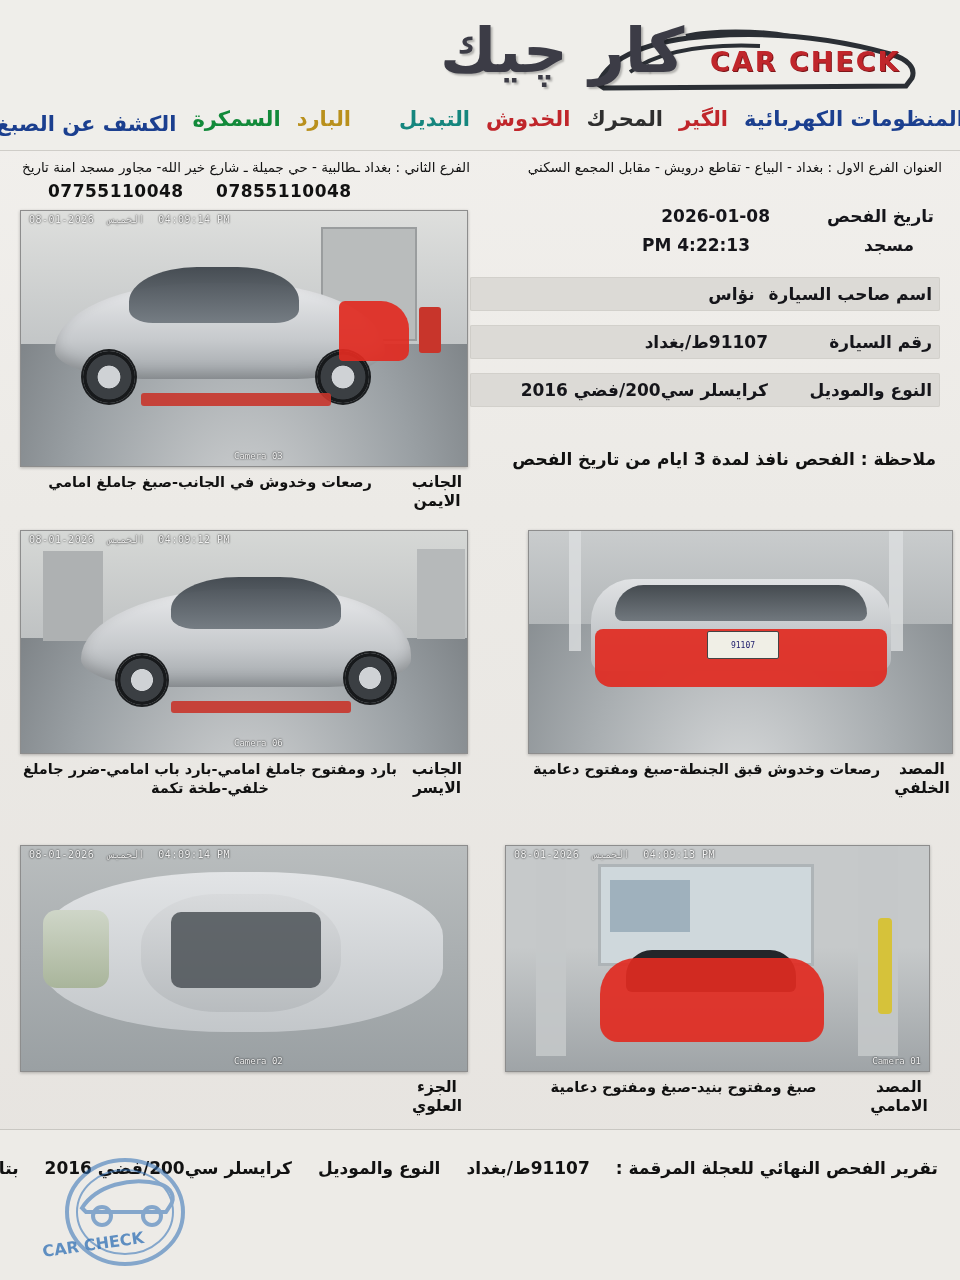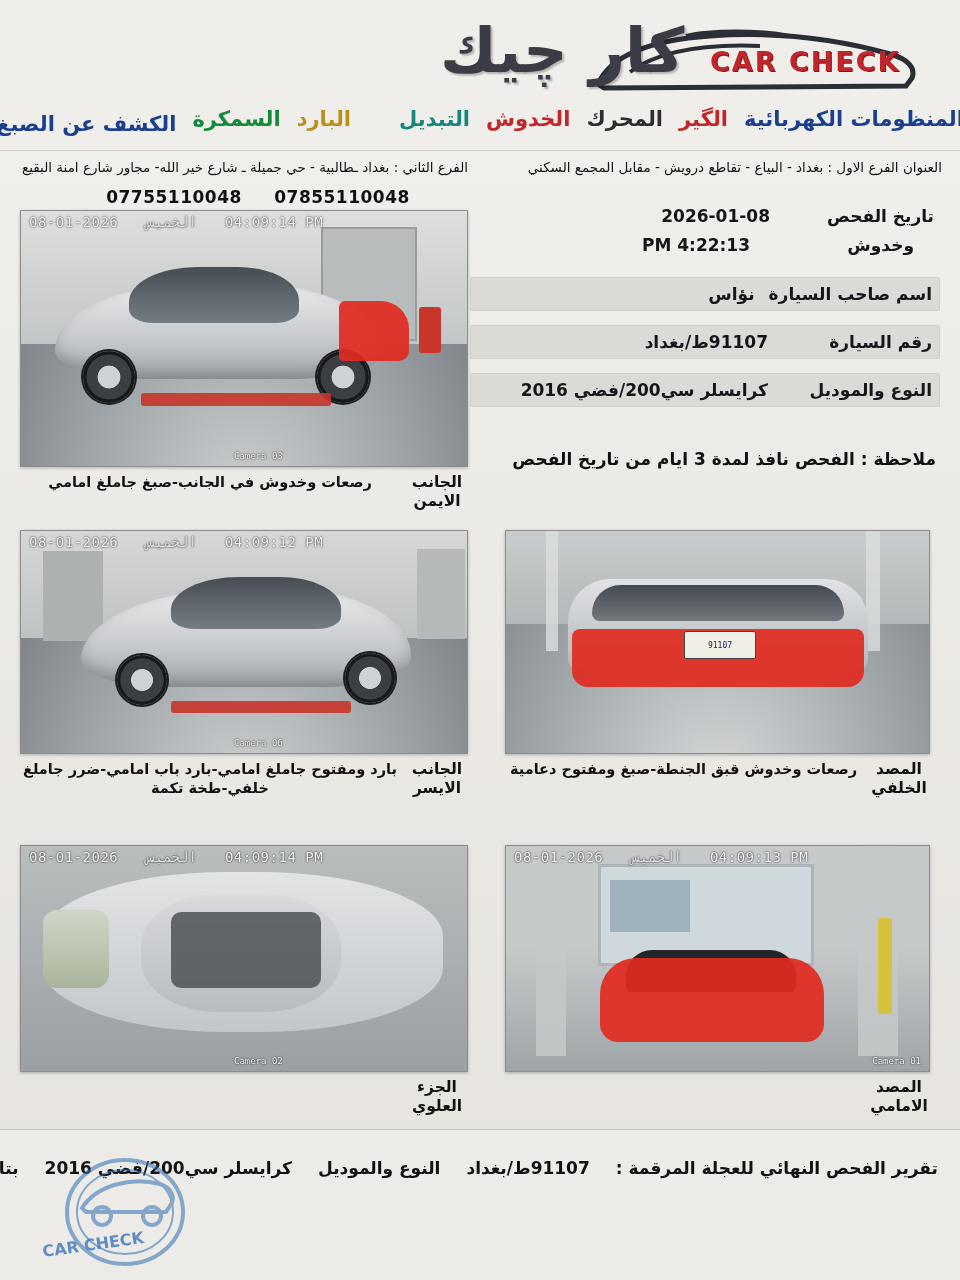--- a/index.html
+++ b/index.html
@@ -73,22 +73,22 @@
     font-family:"DejaVu Sans", sans-serif;
   }
   .addr-right{
     position:absolute;right:18px;top:8px;text-align:right;
   }
   .addr-left{
     position:absolute;left:22px;top:8px;text-align:left;direction:rtl;
   }
   .addr-line{font-size:13.5px;color:#111;white-space:nowrap;}
   .phones{
-    margin-top:12px;font-size:17px;font-weight:bold;color:#111;
-    letter-spacing:.5px;direction:ltr;text-align:center;
+    margin-top:6px;font-size:17px;font-weight:bold;color:#111;
+    letter-spacing:.5px;direction:ltr;text-align:left;
   }
   .phones span{margin-inline-start:26px;}
 
   
   .info{
     position:absolute;left:470px;top:206px;width:470px;
     direction:rtl;font-family:"DejaVu Sans", sans-serif;
   }
   .info-row{
     display:flex;flex-direction:row;align-items:center;
@@ -120,23 +120,23 @@
   .photo{
     position:relative;
     border:1px solid #8d8d8d;
     background:#6f7276;
     overflow:hidden;
     box-shadow:0 1px 3px rgba(0,0,0,.25);
   }
   .ts{
     position:absolute;top:3px;left:8px;
     font-family:"DejaVu Sans Mono", monospace;
-    font-size:14px;color:#f1f1f1;letter-spacing:.5px;
+    font-size:10px;color:#f1f1f1;letter-spacing:.5px;
     text-shadow:0 0 2px #000;
-    direction:ltr;display:flex;gap:28px;
+    direction:ltr;display:flex;gap:14px;
   }
   .ts .mid{color:#e3e3e3;}
   .cam{
     position:absolute;bottom:5px;left:50%;
     transform:translateX(-10px);
     font-family:"DejaVu Sans Mono", monospace;
     font-size:9px;color:#efefef;text-shadow:0 0 2px #000;direction:ltr;
   }
   .caption{
     display:flex;flex-direction:row;align-items:flex-start;
@@ -235,35 +235,35 @@
       <span class="hs hs-7">الگير</span>
       <span class="hs hs-8">المنظومات الكهربائية</span>
     </div>
   </div>
 
   <div class="addr">
     <div class="addr-right">
       <div class="addr-line">العنوان  الفرع الاول : بغداد - البياع - تقاطع درويش - مقابل المجمع السكني</div>
     </div>
     <div class="addr-left">
-      <div class="addr-line">الفرع الثاني : بغداد ـطالبية - حي جميلة ـ شارع خير الله- مجاور شارع امنة البقيع</div>
+      <div class="addr-line">الفرع الثاني : بغداد ـطالبية - حي جميلة ـ شارع خير الله- مجاور مسجد امنة تاريخ</div>
       <div class="phones">
         <span>07755110048</span>
         <span>07855110048</span>
       </div>
     </div>
   </div>
 
   <div class="info">
     <div class="info-row">
       <span class="info-label">تاريخ الفحص</span>
       <span class="info-value">2026-01-08</span>
     </div>
     <div class="info-row" style="padding-right:26px;margin-bottom:22px;">
-      <span class="info-label">وخدوش</span>
+      <span class="info-label">مسجد</span>
       <span class="info-value">4:22:13 PM</span>
     </div>
     <div class="info-row boxed">
       <span class="info-label">اسم صاحب السيارة</span>
       <span class="info-value">نؤاس</span>
     </div>
     <div class="info-row boxed">
       <span class="info-label">رقم السيارة</span>
       <span class="info-value">91107ط/بغداد</span>
     </div>
@@ -321,21 +321,21 @@
         <div class="cam">Camera 06</div>
       </div>
       <div class="caption">
         <div class="cap-title">الجانب
 الايسر</div>
         <div class="cap-desc">بارد ومفتوح جاملغ امامي-بارد باب امامي-ضرر جاملغ
 خلفي-طخة تكمة</div>
       </div>
     </div>
 
-    <div class="cell" style="left:505px;top:330px;width:425px;">
+    <div class="cell" style="left:528px;top:330px;width:425px;">
       <div class="photo" style="height:222px;">
         <div class="floor" style="background:radial-gradient(ellipse at 50% 115%, #d6d8d9 0%, #a9aeb1 50%, #7b8185 100%);"></div>
         <div class="wall" style="height:42%;background:linear-gradient(180deg,#c9cccd,#b3b7b9);"></div>
         <div style="position:absolute;left:40px;top:0;width:12px;height:120px;background:#dcdfe0;opacity:.8;"></div>
         <div style="position:absolute;left:360px;top:0;width:14px;height:120px;background:#dcdfe0;opacity:.8;"></div>
         <div style="position:absolute;left:62px;top:48px;width:300px;height:92px;border-radius:42px 42px 12px 12px;background:linear-gradient(180deg,#e0e2e4,#b3b7ba);"></div>
         <div style="position:absolute;left:86px;top:54px;width:252px;height:36px;border-radius:30px 30px 8px 8px;background:linear-gradient(180deg,#454b50,#71787e);"></div>
         <div class="redmark" style="left:66px;top:98px;width:292px;height:58px;border-radius:8px 8px 16px 16px;"></div>
         <div class="plate" style="left:178px;top:100px;width:70px;height:26px;">91107</div>
       </div>
@@ -379,20 +379,21 @@
         <div class="ts">
           <span>08-01-2026</span>
           <span class="mid">الخميس</span>
           <span>04:09:13 PM</span>
         </div>
         <div class="cam" style="left:auto;right:8px;transform:none;">Camera 01</div>
       </div>
       <div class="caption">
         <div class="cap-title">المصد
 الامامي</div>
+        <div class="cap-desc">صبغ ومفتوح بنيد-صبغ ومفتوح دعامية</div>
       </div>
     </div>
 
   </div>
 
   <div class="footer">
     <div class="footer-line">
       <span>تقرير الفحص النهائي للعجلة المرقمة :</span>
       <span>91107ط/بغداد</span>
       <span>النوع والموديل</span>

